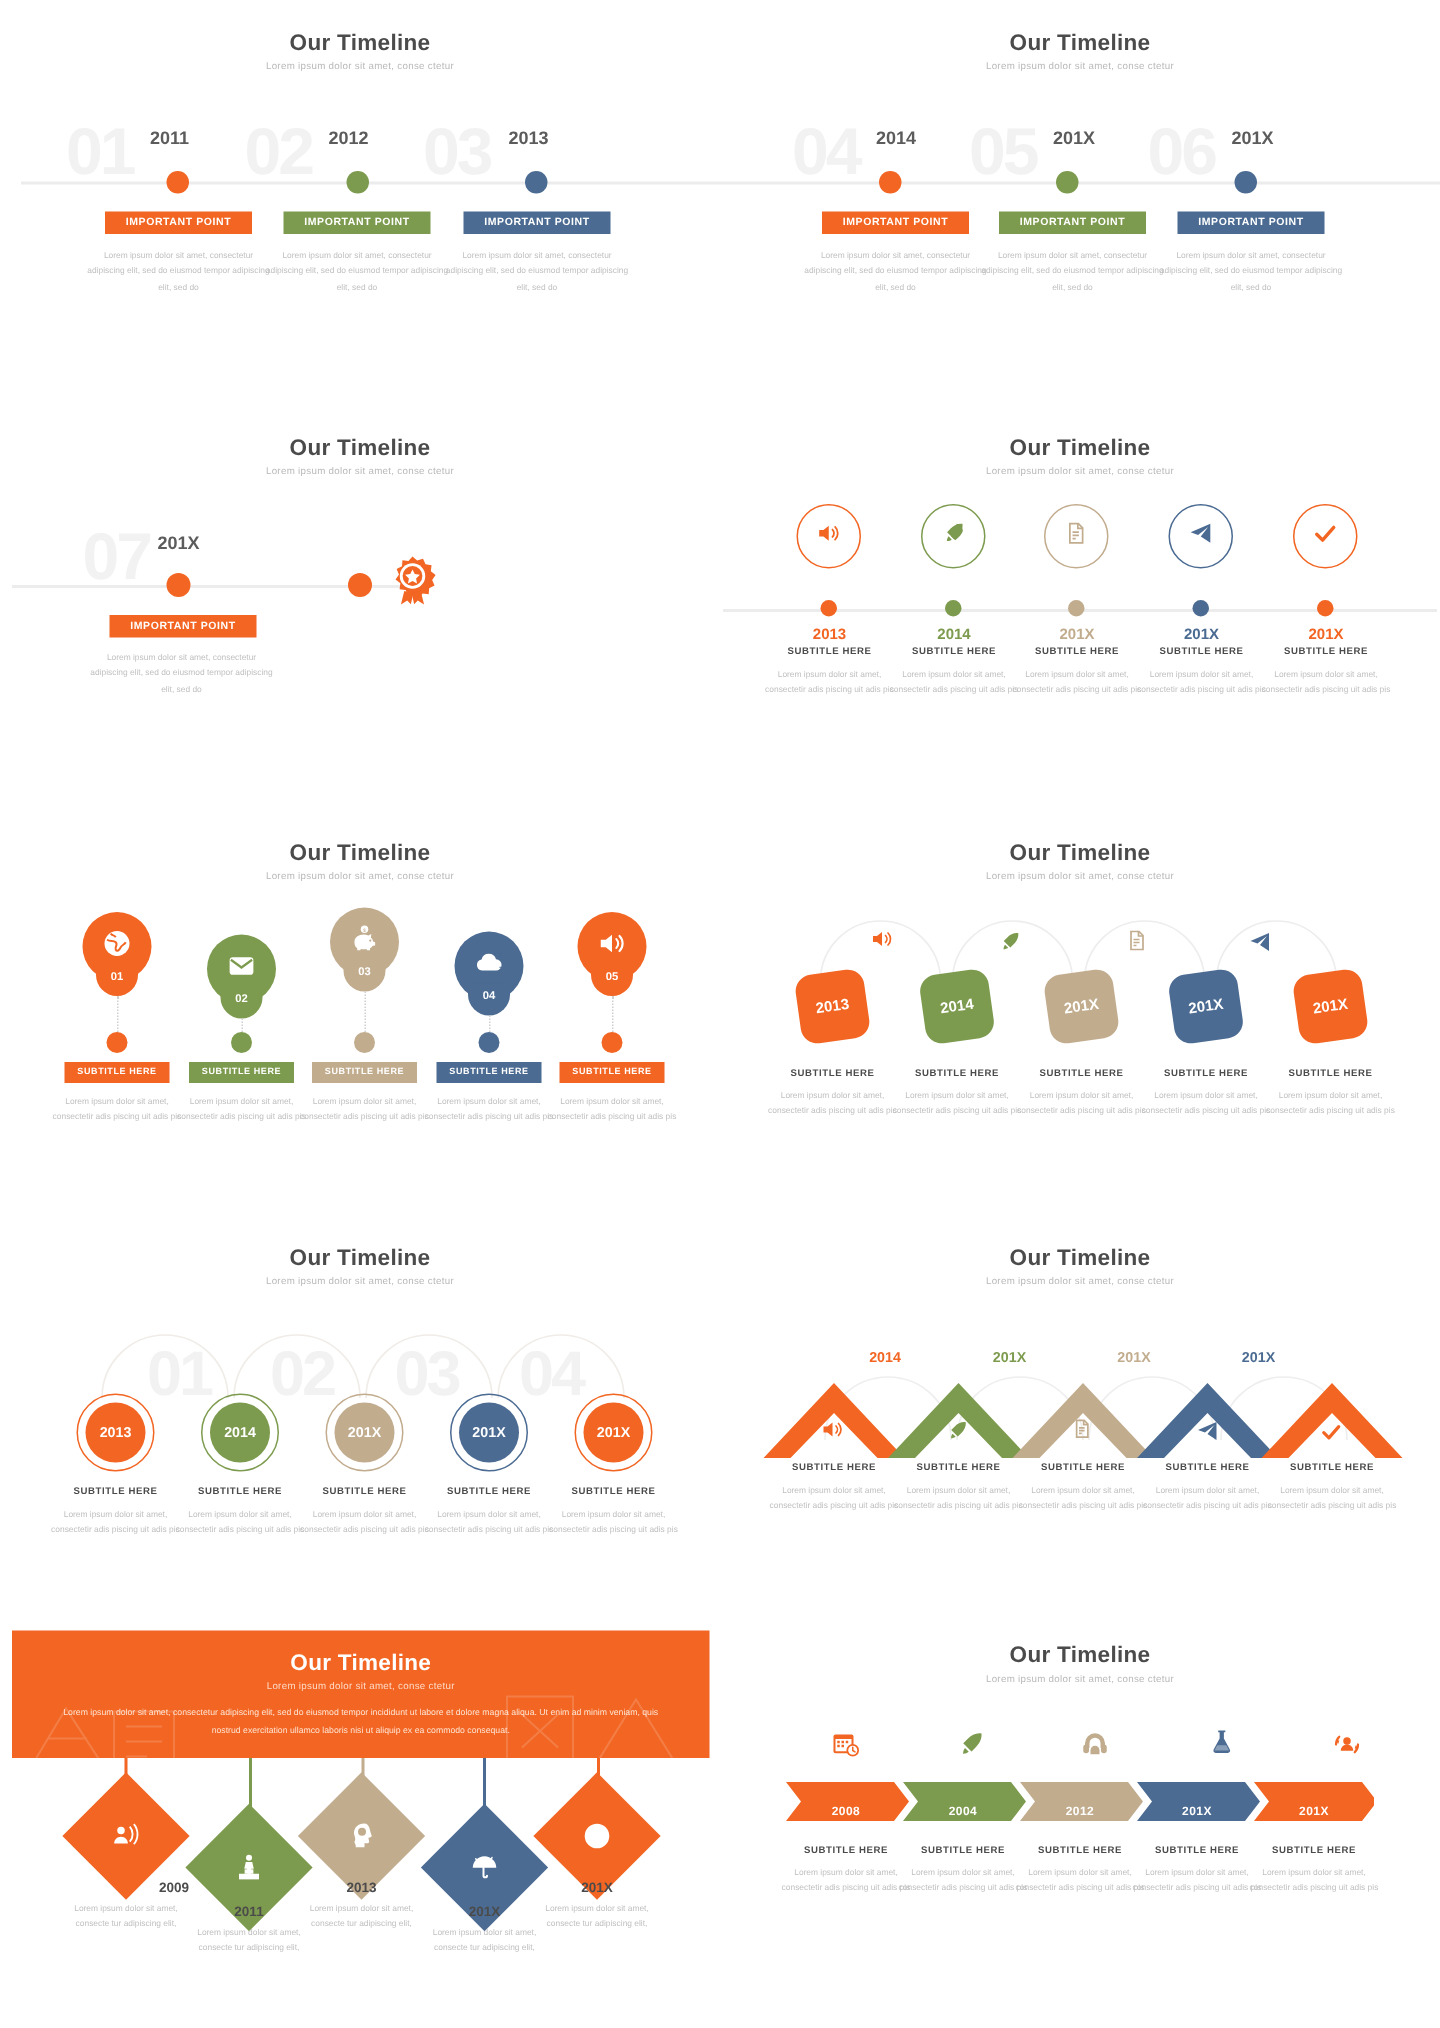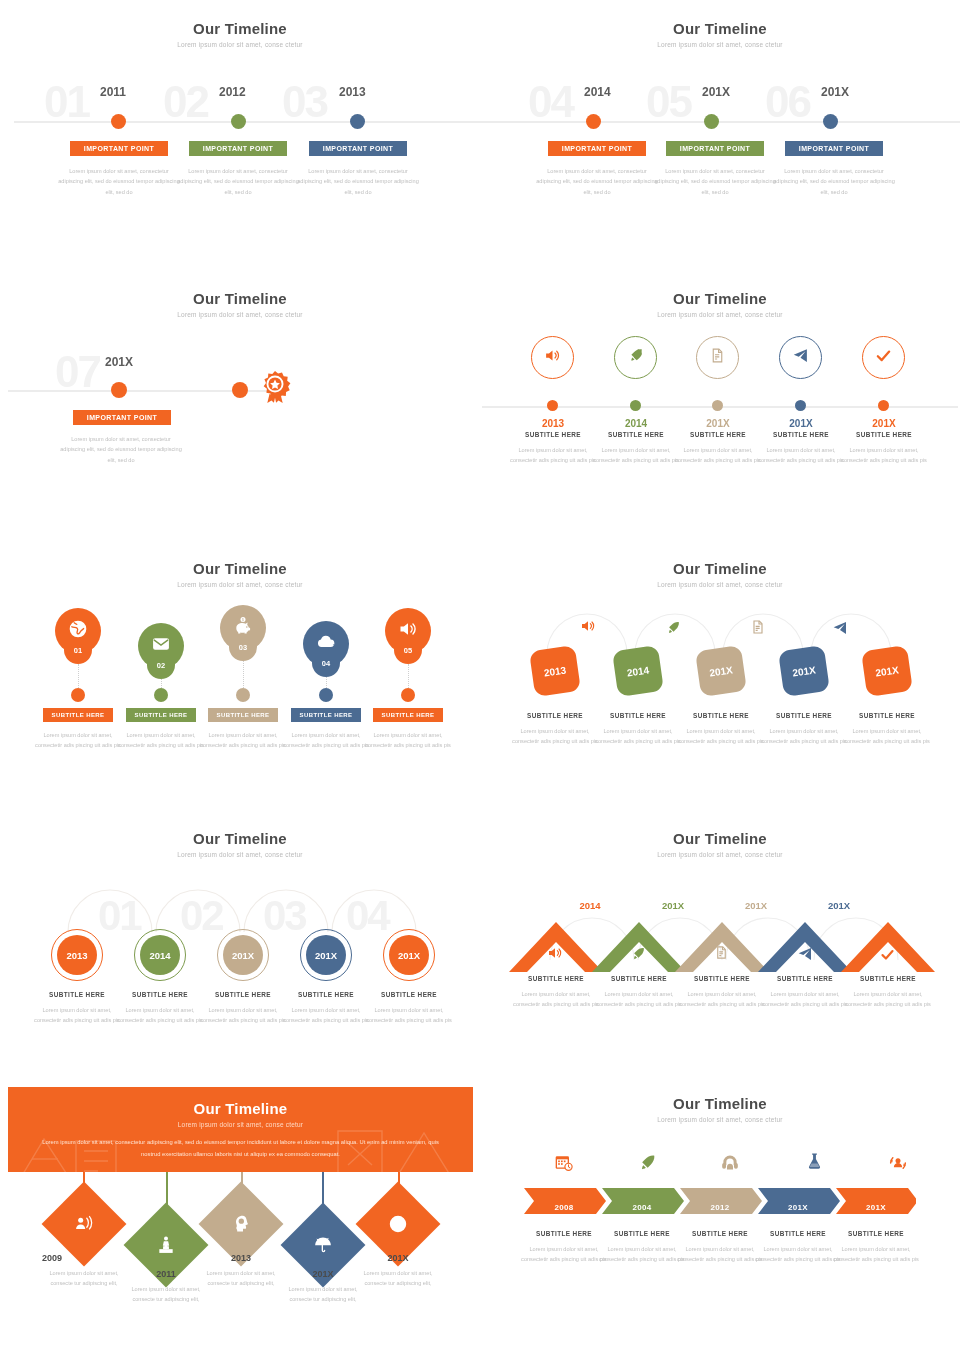--- a/index.html
+++ b/index.html
@@ -542,21 +542,21 @@
 
   <div class="dia" style="left:368px;top:119px;background:#F26522"></div>
   <div class="dia-ic" style="left:368px;top:119px">
     <svg viewBox="0 0 24 24" fill="none" stroke="#fff" stroke-width="1.7">
           <circle cx="12" cy="12" r="9"></circle>
           <path d="M12 3v9h9"></path>
           <path d="M12 12L5.8 18.4"></path>
         </svg>
   </div>
 
-  <div style="position:absolute;left:42px;top:178px;width:84px;text-align:left;font-size:9px;font-weight:bold;color:#4b4b4b">2009</div>
+  <div style="position:absolute;left:42px;top:178px;width:84px;text-align:right;font-size:9px;font-weight:bold;color:#4b4b4b">2009</div>
   <div class="body-txt" style="position:absolute;left:40px;top:193px;width:88px">Lorem ipsum dolor sit amet, consecte tur adipiscing elit,</div>
 
   <div style="position:absolute;left:124px;top:194px;width:84px;text-align:center;font-size:9px;font-weight:bold;color:#4b4b4b">2011</div>
   <div class="body-txt" style="position:absolute;left:122px;top:209px;width:88px">Lorem ipsum dolor sit amet, consecte tur adipiscing elit,</div>
 
   <div style="position:absolute;left:199px;top:178px;width:84px;text-align:center;font-size:9px;font-weight:bold;color:#4b4b4b">2013</div>
   <div class="body-txt" style="position:absolute;left:197px;top:193px;width:88px">Lorem ipsum dolor sit amet, consecte tur adipiscing elit,</div>
 
   <div style="position:absolute;left:281px;top:194px;width:84px;text-align:center;font-size:9px;font-weight:bold;color:#4b4b4b">201X</div>
   <div class="body-txt" style="position:absolute;left:279px;top:209px;width:88px">Lorem ipsum dolor sit amet, consecte tur adipiscing elit,</div>

